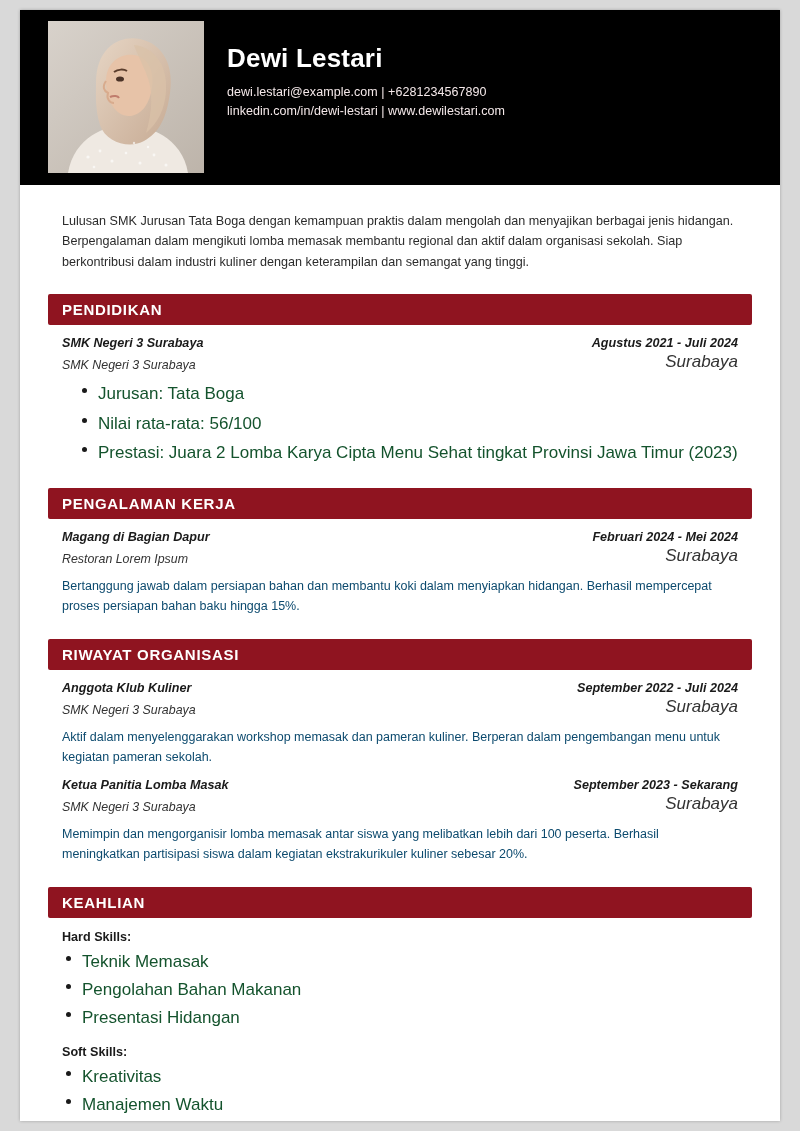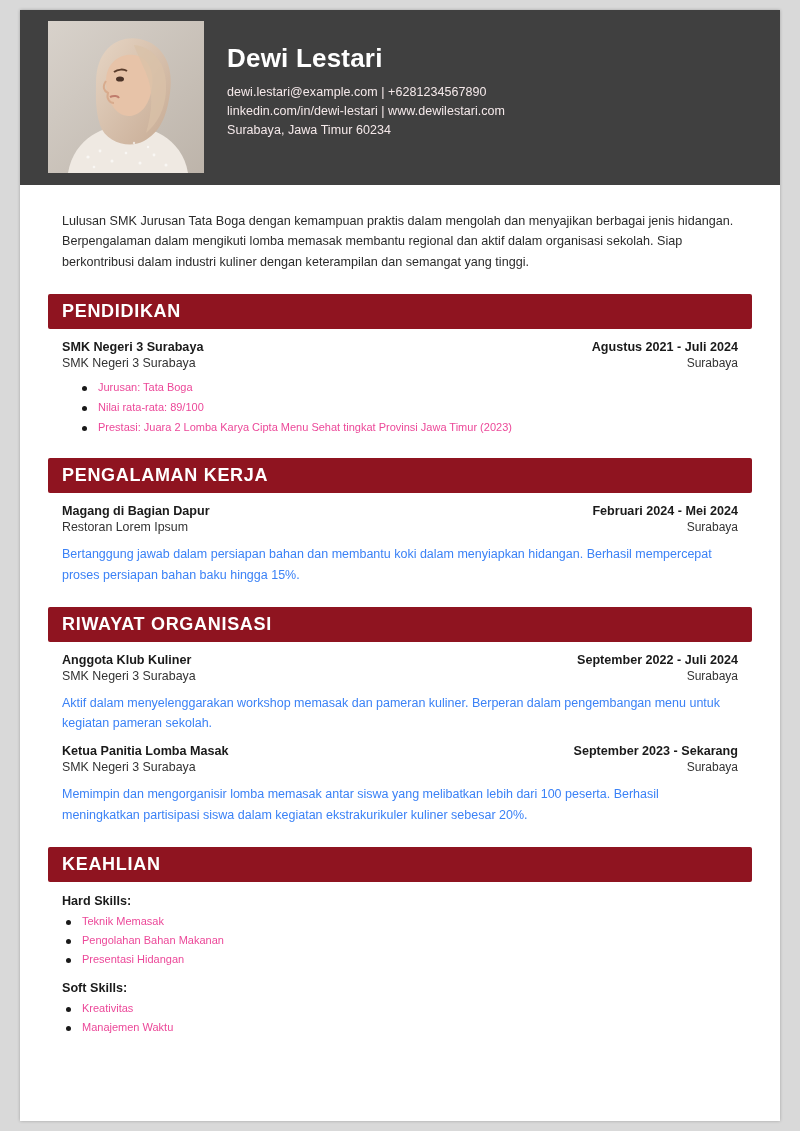--- a/index.html
+++ b/index.html
@@ -18,21 +18,21 @@
     width: 760px;
     height: 1111px;
     margin: 10px auto 0 auto;
     background: #ffffff;
     box-shadow: 0 0 3px rgba(0,0,0,0.25);
     overflow: hidden;
   }
 
   
   .header {
-    background: #404040;
+    background: #000000;
     height: 175px;
     display: flex;
     align-items: flex-start;
     padding: 0;
     position: relative;
   }
   .photo-wrap {
     width: 156px;
     height: 152px;
     margin: 11px 0 0 28px;
@@ -71,76 +71,77 @@
     font-size: 12.6px;
     line-height: 1.62;
     color: #2b2b2b;
     padding: 0 14px;
     text-align: left;
   }
 
   .section-bar {
     background: #8f1420;
     color: #ffffff;
-    font-size: 18px;
+    font-size: 15px;
     font-weight: bold;
     letter-spacing: 0.7px;
     padding: 7px 0 7px 14px;
     margin-top: 22px;
     border-radius: 2px;
   }
 
   .entry {
     padding: 0 14px;
     margin-top: 11px;
   }
   .entry-row {
     display: flex;
     justify-content: space-between;
     align-items: flex-end;
+    font-style: italic;
   }
   .entry-title {
     font-size: 12.6px;
     font-weight: bold;
     color: #1a1a1a;
   }
   .entry-date {
     font-size: 12.6px;
     font-weight: bold;
     color: #1a1a1a;
     white-space: nowrap;
   }
   .entry-sub {
     font-size: 12.4px;
     color: #333333;
   }
   .entry-loc {
-    font-size: 12px;
+    font-size: 17px;
     color: #333333;
     white-space: nowrap;
   }
   .entry-row.sub {
     margin-top: 2px;
   }
   .entry-desc {
     margin-top: 10px;
     font-size: 12.5px;
     line-height: 1.62;
-    color: #3b82f6;
+    color: #0c4a6e;
   }
 
   ul.bullets {
     margin: 9px 0 0 0;
     padding: 0 0 0 20px;
     list-style: none;
   }
   ul.bullets li {
-    font-size: 11px;
+    font-size: 17px;
     line-height: 1.55;
-    color: #ec4899;
+    color: #14532d;
     position: relative;
     padding-left: 16px;
     margin-bottom: 3px;
   }
   ul.bullets li::before {
     content: "";
     position: absolute;
     left: 0;
     top: 7px;
     width: 5px;
@@ -215,41 +216,40 @@
             <circle cx="46" cy="146" r="1.3"></circle>
           <circle cx="86" cy="122" r="1.2"></circle>
             <circle cx="100" cy="126" r="1.2"></circle>
         </g>
       </svg>
     </div>
     <div class="header-text">
       <div class="name">Dewi Lestari</div>
       <div class="contact-line">dewi.lestari@example.com | +6281234567890</div>
       <div class="contact-line">linkedin.com/in/dewi-lestari | www.dewilestari.com</div>
-      <div class="contact-line">Surabaya, Jawa Timur 60234</div>
     </div>
   </div>
 
   <div class="content">
 
     <div class="summary">Lulusan SMK Jurusan Tata Boga dengan kemampuan praktis dalam mengolah dan menyajikan berbagai jenis hidangan. Berpengalaman dalam mengikuti lomba memasak membantu regional dan aktif dalam organisasi sekolah. Siap berkontribusi dalam industri kuliner dengan keterampilan dan semangat yang tinggi.</div>
 
     <div class="section-bar">PENDIDIKAN</div>
     <div class="entry">
       <div class="entry-row">
         <span class="entry-title">SMK Negeri 3 Surabaya</span>
         <span class="entry-date">Agustus 2021 - Juli 2024</span>
       </div>
       <div class="entry-row sub">
         <span class="entry-sub">SMK Negeri 3 Surabaya</span>
         <span class="entry-loc">Surabaya</span>
       </div>
       <ul class="bullets">
         <li>Jurusan: Tata Boga</li>
-        <li>Nilai rata-rata: 89/100</li>
+        <li>Nilai rata-rata: 56/100</li>
         <li>Prestasi: Juara 2 Lomba Karya Cipta Menu Sehat tingkat Provinsi Jawa Timur (2023)</li>
       </ul>
     </div>
 
     <div class="section-bar">PENGALAMAN KERJA</div>
     <div class="entry">
       <div class="entry-row">
         <span class="entry-title">Magang di Bagian Dapur</span>
         <span class="entry-date">Februari 2024 - Mei 2024</span>
       </div>

